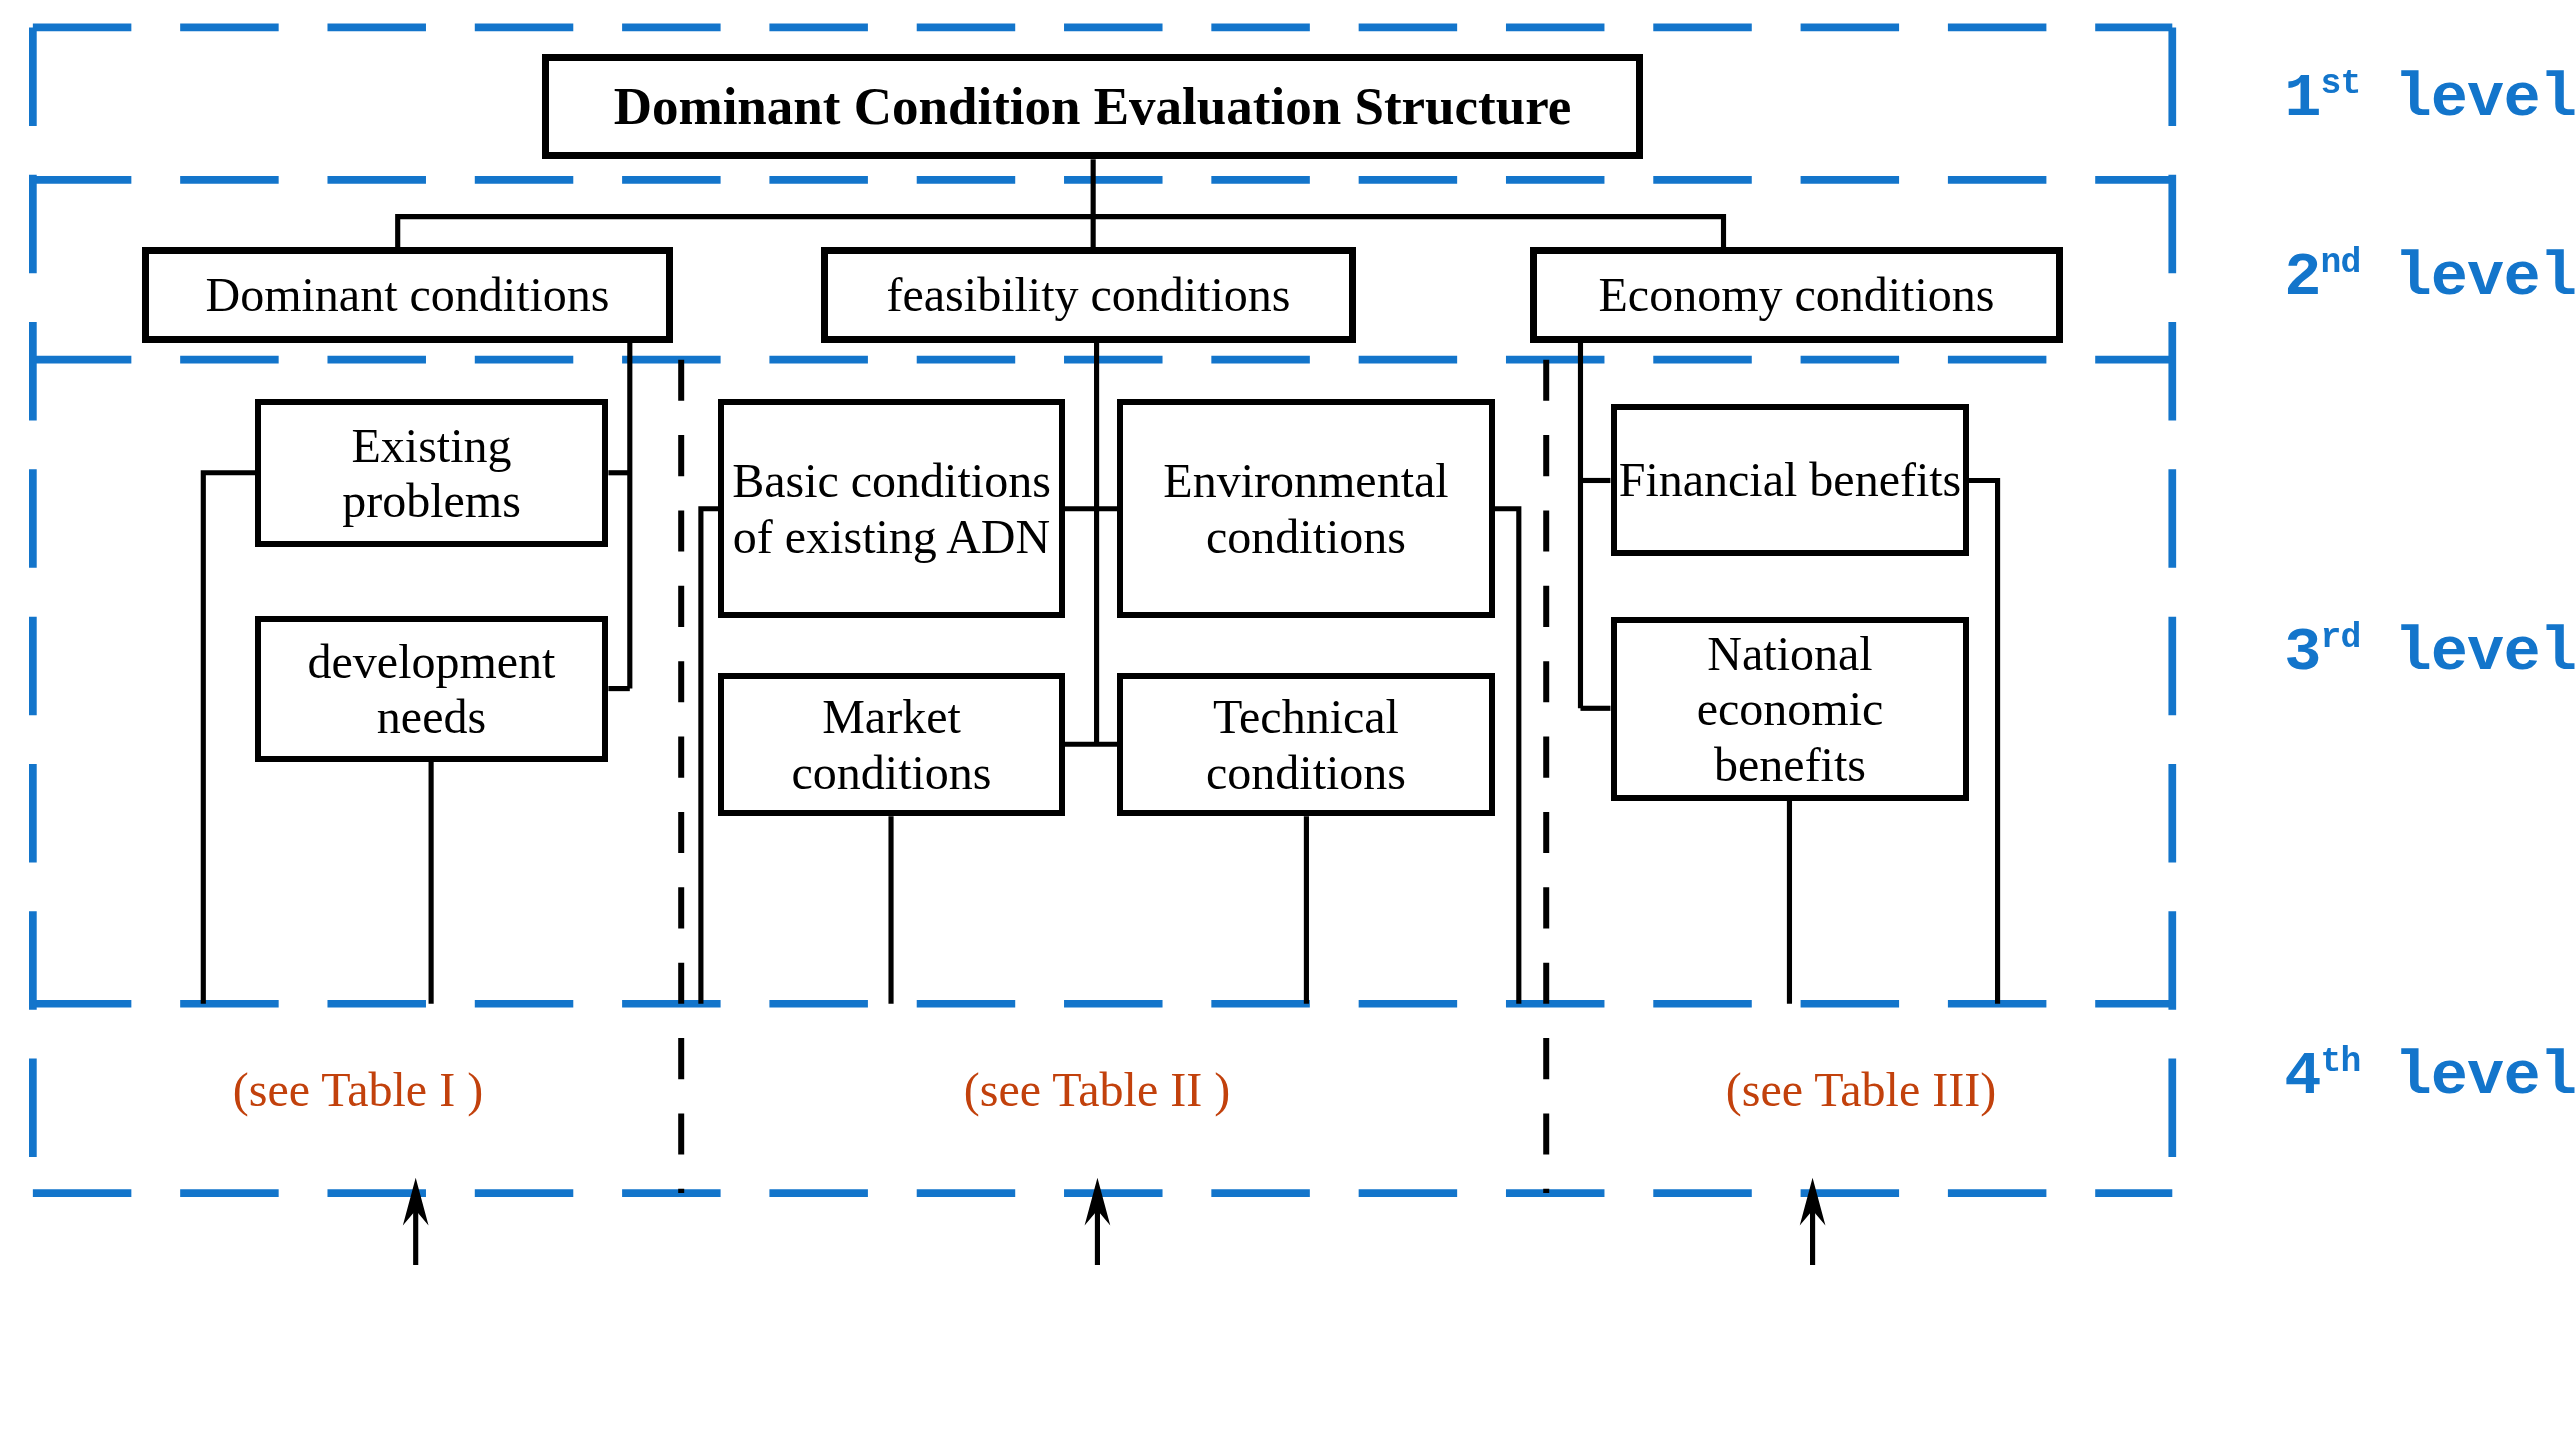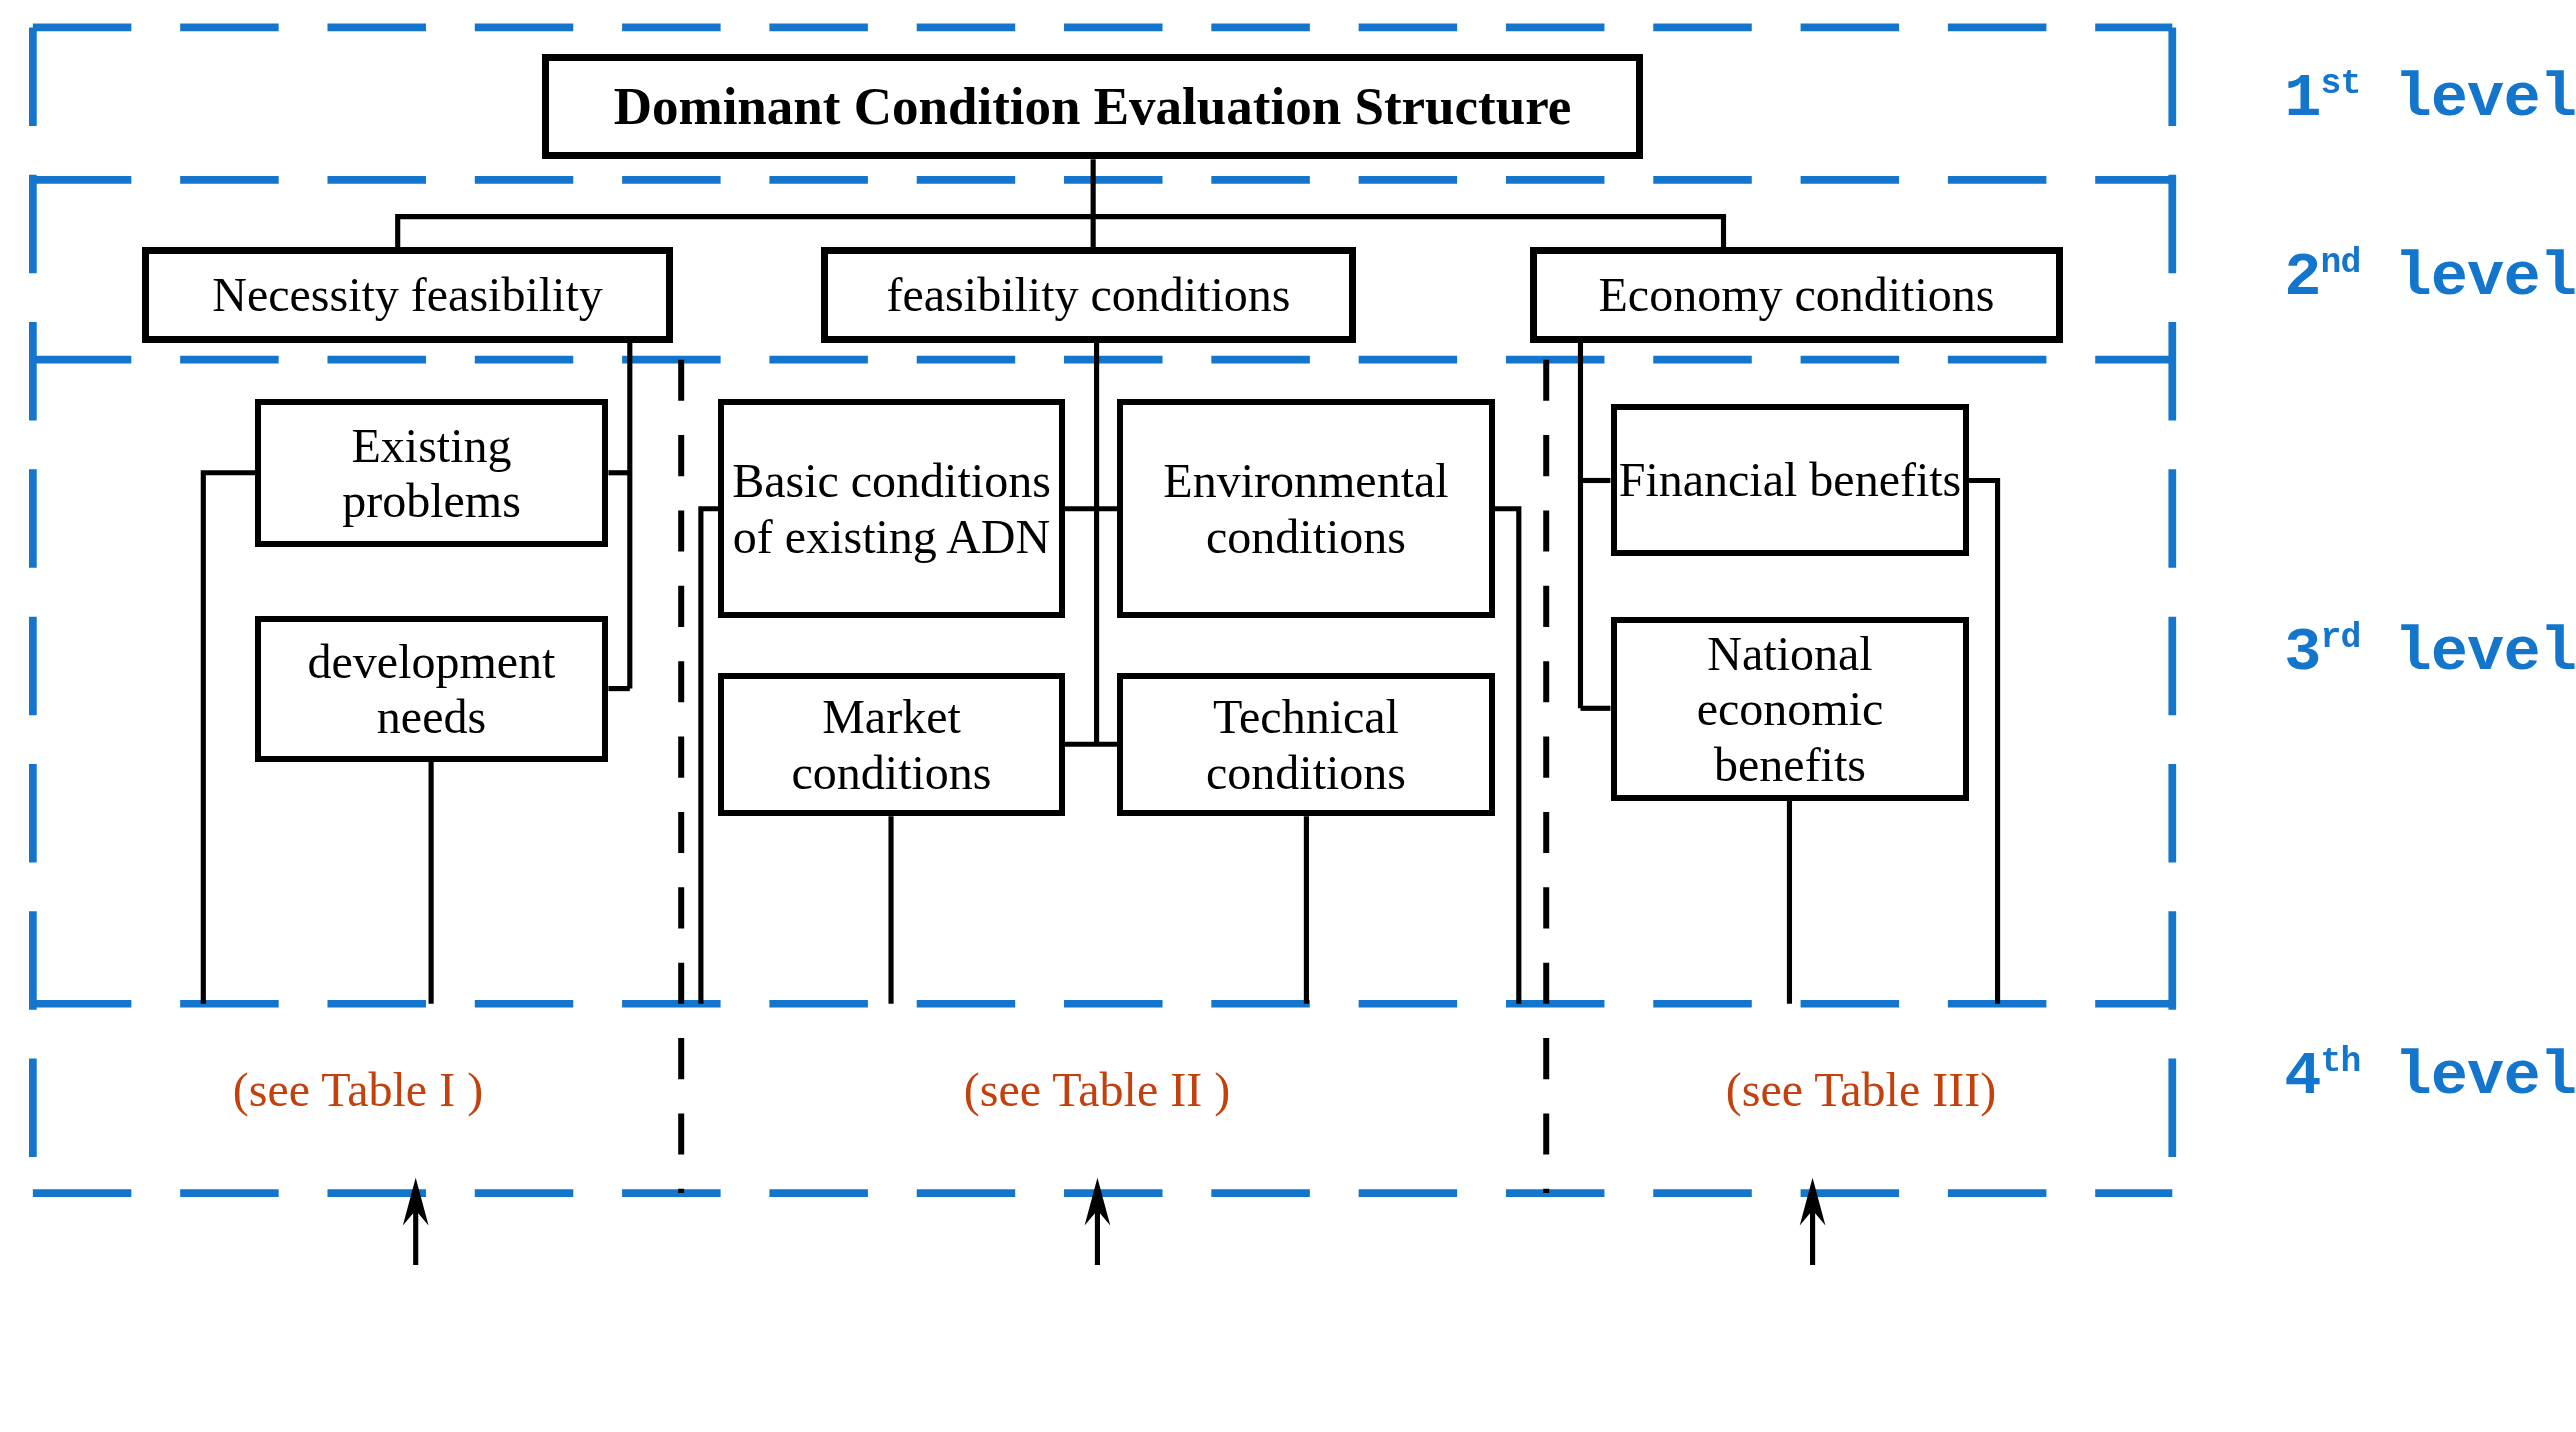--- a/index.html
+++ b/index.html
@@ -93,21 +93,21 @@
       <polygon points="1281,1375 1266,1431 1281,1413 1296,1431"></polygon>
       <polygon points="2116,1375 2101,1431 2116,1413 2131,1431"></polygon>
     </g>
   </svg>
 
   <div class="box titlebox" style="left:542px;top:54px;width:1101px;height:105px">
     <span>Dominant Condition Evaluation Structure</span>
   </div>
 
   <div class="box" style="left:142px;top:247px;width:531px;height:96px">
-    <span>Necessity feasibility</span>
+    <span>Dominant conditions</span>
   </div>
   <div class="box" style="left:821px;top:247px;width:535px;height:96px">
     <span>feasibility conditions</span>
   </div>
   <div class="box" style="left:1530px;top:247px;width:533px;height:96px">
     <span>Economy conditions</span>
   </div>
 
   <div class="box l3" style="left:255px;top:399px;width:353px;height:148px">
     <span>Existing problems</span>

